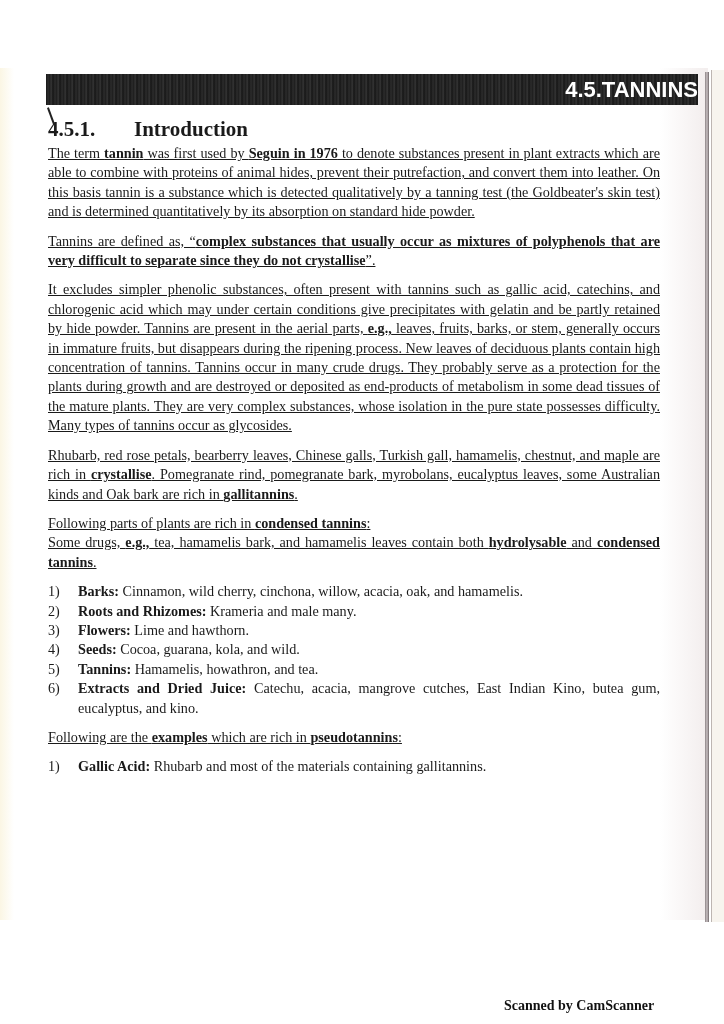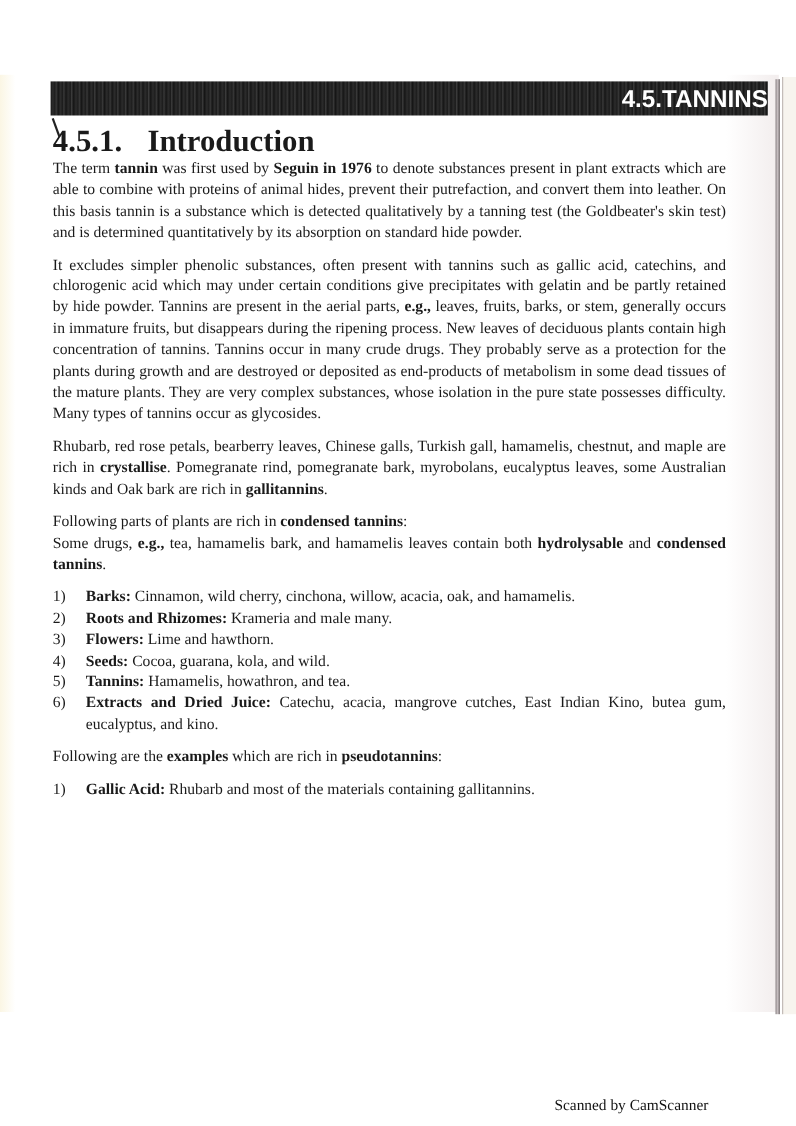--- a/index.html
+++ b/index.html
@@ -26,53 +26,54 @@
     position: relative; height: 31px; width: 652px;
     background: repeating-linear-gradient(90deg, #161616 0px, #2c2c2c 2px, #1c1c1c 4px, #3a3a3a 5px, #141414 7px);
     color: #fff; font-family: "Liberation Sans", sans-serif; font-weight: bold;
     font-size: 22px; line-height: 31px; padding-left: 2px; box-sizing: border-box;
     margin-left: -2px;
     text-align: right;
   }
   .chapter-bar .num { display: inline-block; width: 84px; }
   .tick { position: absolute; left: 50px; top: 107px; width: 2px; height: 18px; background: #222; transform: rotate(-20deg); }
   h2 {
-    font-family: "Liberation Serif", serif; font-weight: bold; font-size: 28px;
+    font-family: "Liberation Serif", serif; font-weight: bold; font-size: 21px;
     margin: 12px 0 3px 0; line-height: 24px;
   }
   h2 .num { display: inline-block; width: 86px; }
   p {
-    margin: 0 0 10px 0; font-size: 14.2px; line-height: 19.4px; text-align: justify;
+    margin: 0 0 10px 0; font-size: 14.2px; line-height: 19.4px; text-align: justify; text-decoration: underline;
   }
   b { font-weight: bold; }
   ol.list { list-style: none; margin: 0 0 10px 0; padding: 0; }
   ol.list li { position: relative; padding-left: 30px; font-size: 14.2px; line-height: 19.4px; text-align: justify; }
   ol.list li .idx { position: absolute; left: 0; top: 0; }
   .sec2 { margin-top: 14px; }
   .footer {
     position: absolute; left: 504px; top: 998px; font-family: "Liberation Serif", serif;
-    font-weight: normal; font-size: 14px; color: #111;
+    font-weight: bold; font-size: 14px; color: #111;
   }
 </style>
 </head>
 <body>
 
 <div class="page"></div>
 <div class="page-edge"></div>
 <div class="page-edge2"></div>
 
 <div class="content">
   <div class="chapter-bar">
     <span class="num">4.5.</span><span>TANNINS</span>
   </div>
 
   <h2>
     <span class="num">4.5.1.</span><span>Introduction</span>
   </h2>
   <p><span>The term </span><b>tannin</b><span> was first used by </span><b>Seguin in 1976</b><span> to denote substances present in plant extracts which are able to combine with proteins of animal hides, prevent their putrefaction, and convert them into leather. On this basis tannin is a substance which is detected qualitatively by a tanning test (the Goldbeater's skin test) and is determined quantitatively by its absorption on standard hide powder.</span></p>
+  <p><span>Tannins are defined as, “</span><b>complex substances that usually occur as mixtures of polyphenols that are very difficult to separate since they do not crystallise</b><span>”.</span></p>
   <p><span>It excludes simpler phenolic substances, often present with tannins such as gallic acid, catechins, and chlorogenic acid which may under certain conditions give precipitates with gelatin and be partly retained by hide powder. Tannins are present in the aerial parts, </span><b>e.g.,</b><span> leaves, fruits, barks, or stem, generally occurs in immature fruits, but disappears during the ripening process. New leaves of deciduous plants contain high concentration of tannins. Tannins occur in many crude drugs. They probably serve as a protection for the plants during growth and are destroyed or deposited as end-products of metabolism in some dead tissues of the mature plants. They are very complex substances, whose isolation in the pure state possesses difficulty. Many types of tannins occur as glycosides.</span></p>
 
   <p><span>Rhubarb, red rose petals, bearberry leaves, Chinese galls, Turkish gall, hamamelis, chestnut, and maple are rich in </span><b>crystallise</b><span>. Pomegranate rind, pomegranate bark, myrobolans, eucalyptus leaves, some Australian kinds and Oak bark are rich in </span><b>gallitannins</b><span>.</span></p>
   <p style="margin-bottom:0"><span>Following parts of plants are rich in </span><b>condensed tannins</b><span>:</span></p>
 
   <p><span>Some drugs, </span><b>e.g.,</b><span> tea, hamamelis bark, and hamamelis leaves contain both </span><b>hydrolysable</b><span> and </span><b>condensed tannins</b><span>.</span></p>
   <ol class="list">
     <li><span class="idx">1)</span><b>Barks:</b><span> Cinnamon, wild cherry, cinchona, willow, acacia, oak, and hamamelis.</span></li>
     <li><span class="idx">2)</span><b>Roots and Rhizomes:</b><span> Krameria and male many.</span></li>
     <li><span class="idx">3)</span><b>Flowers:</b><span> Lime and hawthorn.</span></li>

